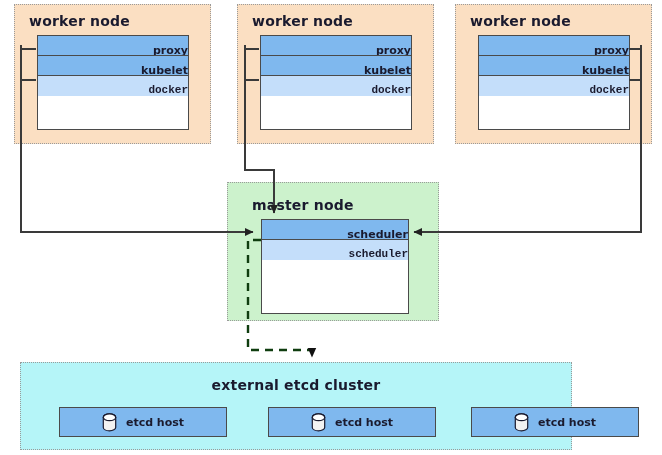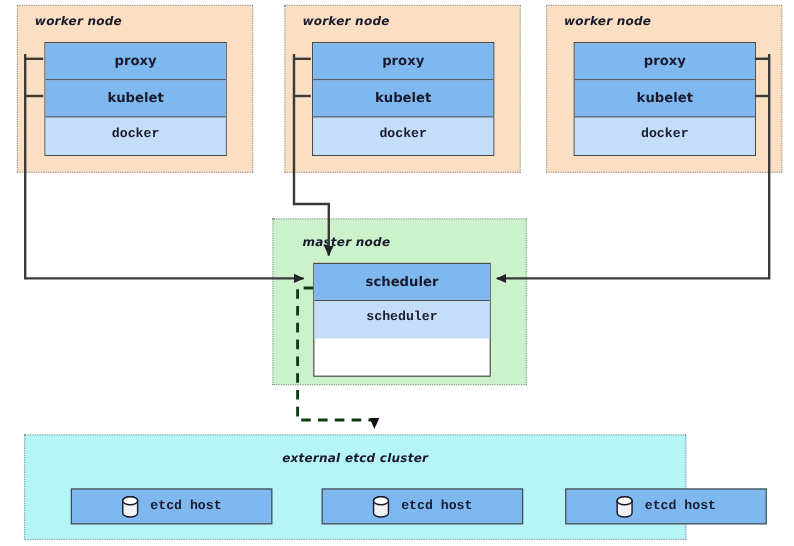--- a/index.html
+++ b/index.html
@@ -21,43 +21,42 @@
     position: absolute;
     box-sizing: border-box;
     border: 1px dotted #9a9a9a;
   }
   .group-worker { background: #fbdfc2; }
   .group-master { background: #ccf2cc; }
   .group-etcd   { background: #b5f5f8; }
 
   .group-label {
     position: absolute;
-    font-size: 10px;
+    font-size: 14px;
     font-weight: bold;
     color: #1a1a2e;
     letter-spacing: 0.2px;
     white-space: nowrap;
-    font-style: italic;
   }
   .label-worker { left: 14px; top: 8px; }
   .label-master { left: 24px; top: 14px; }
   .label-etcd   { left: 0; right: 0; top: 14px; text-align: center; }
 
   
   .stack {
     position: absolute;
     box-sizing: border-box;
     border: 1px solid #4a4a4a;
     background: #ffffff;
   }
   .cell {
     box-sizing: border-box;
-    height: 31px;
+    height: 20px;
     line-height: 29px;
-    text-align: center;
+    text-align: right;
     font-size: 11px;
     font-weight: bold;
     color: #1a1a2e;
     border-bottom: 1px solid #4a4a4a;
     background: #7fb8ee;
     overflow: hidden;
   }
   .cell:last-child { border-bottom: none; }
   .cell.light { background: #c4defa; font-family: Liberation Mono, monospace; }
 
@@ -65,21 +64,20 @@
   .etcd-host {
     position: absolute;
     box-sizing: border-box;
     border: 1px solid #4a4a4a;
     background: #7fb8ee;
     height: 30px;
     display: flex;
     align-items: center;
     justify-content: center;
     gap: 9px;
-    font-family: Liberation Mono, monospace;
   }
   .etcd-host .etcd-label {
     font-size: 11px;
     font-weight: bold;
     color: #1a1a2e;
   }
   .db-icon { flex: 0 0 auto; display: block; }
 
   
   #connectors {

